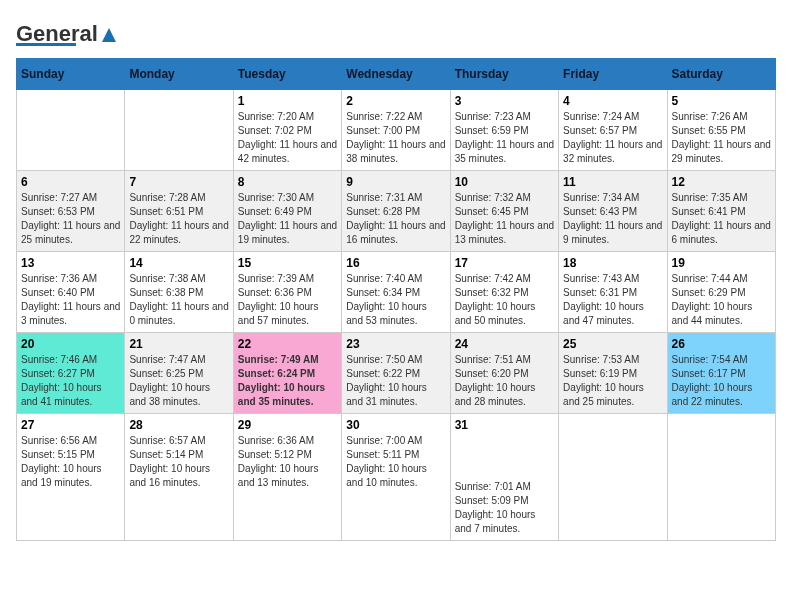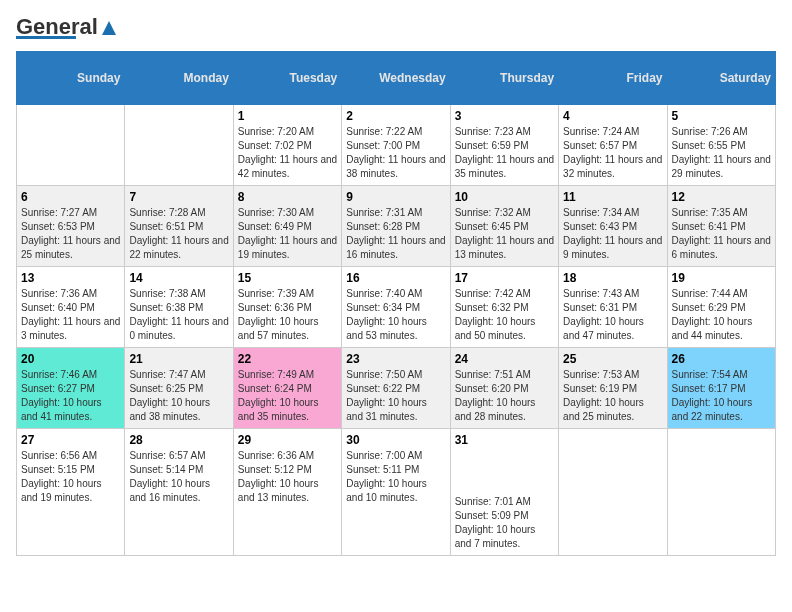--- a/index.html
+++ b/index.html
@@ -46,23 +46,23 @@
       font-size: 16px;
       color: #555;
     }
     .calendar {
       width: 100%;
       border-collapse: collapse;
       font-size: 11px;
     }
     .calendar th {
       background: #2a7abf;
-      color: #e5e5e5;
-      padding: 19px 4px;
-      text-align: right;
+      color: #0f172a;
+      padding: 8px 4px;
+      text-align: left;
       font-size: 12px;
       border: 1px solid #2a7abf;
     }
     .calendar td {
       border: 1px solid #ccc;
       vertical-align: top;
       padding: 4px;
       width: calc(100% / 7);
       min-height: 70px;
       background: #fff;
@@ -83,21 +83,21 @@
     }
     .empty-cell {
       background: #fff !important;
     }
   </style>
 </head>
 <body>
 
 <div class="header">
   <div class="logo">
-    <div style="display:flex;align-items:center;">
+    <div style="display:flex;align-items:center;margin-top:7px;">
       <span class="logo-text">
         <span class="general">General</span><span style="color:#1a6faf;position:relative;display:inline-block;margin-left:2px;">
           <svg width="18" height="18" viewBox="0 0 18 18" style="vertical-align:middle;">
             <polygon points="2,16 9,2 16,16" fill="#1a6faf"></polygon>
           </svg>
         </span>
       </span>
     </div>
     <div style="font-size:22px;font-weight:bold;color:#1a6faf;margin-top:-4px;"></div>
     <div class="logo-line"></div>
@@ -251,21 +251,21 @@
 Daylight: 10 hours and 41 minutes.</div>
         </td>
         <td style="background: rgb(240, 240, 240);">
           <span class="day-number">21</span>
           <div class="day-info" style="white-space: pre-line;">Sunrise: 7:47 AM
 Sunset: 6:25 PM
 Daylight: 10 hours and 38 minutes.</div>
         </td>
         <td style="background: #f9a8d4;">
           <span class="day-number">22</span>
-          <div class="day-info" style="white-space: pre-line;">Sunrise: 7:49 AM
+          <div class="day-info" style="white-space: pre-line; font-weight: bold;">Sunrise: 7:49 AM
 Sunset: 6:24 PM
 Daylight: 10 hours and 35 minutes.</div>
         </td>
         <td style="background: rgb(240, 240, 240); margin-left: 10px;">
           <span class="day-number">23</span>
           <div class="day-info" style="white-space: pre-line;">Sunrise: 7:50 AM
 Sunset: 6:22 PM
 Daylight: 10 hours and 31 minutes.</div>
         </td>
         <td style="background: rgb(240, 240, 240);">

